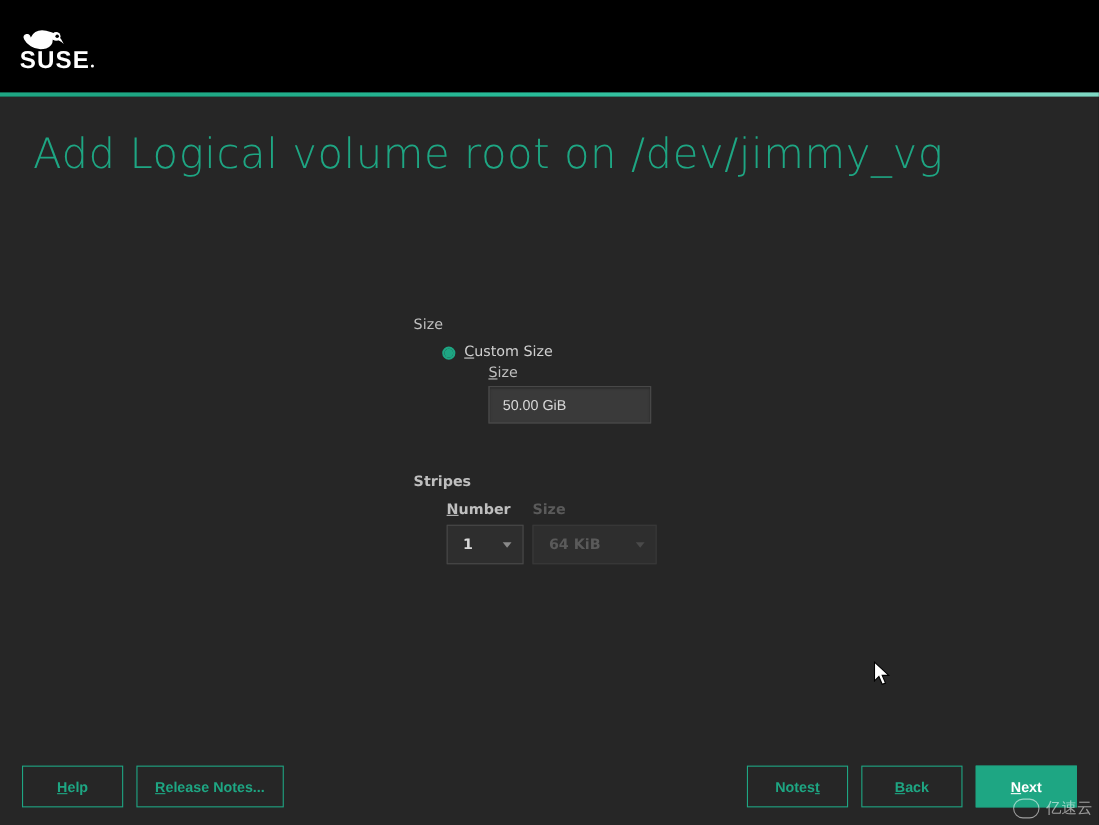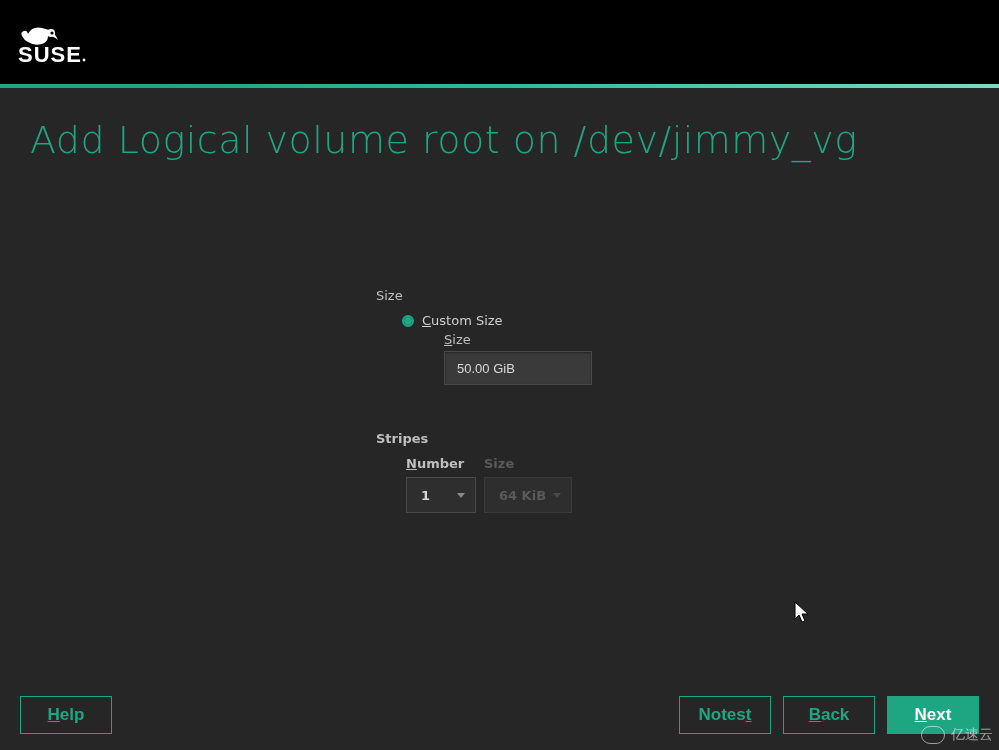--- a/index.html
+++ b/index.html
@@ -120,21 +120,21 @@
     display: flex;
     align-items: center;
     justify-content: space-between;
     padding: 0 10px 0 14px;
     font-size: 13px;
     color: #d8d8d8;
     box-sizing: border-box;
     cursor: pointer;
   }
   .dropdown.small { width: 70px; }
-  .dropdown.med { width: 88px; }
+  .dropdown.med { width: 113px; }
   .dropdown.disabled {
     color: #5a5a5a;
     border-color: #3a3a3a;
     cursor: default;
   }
   .chevron {
     width: 0; height: 0;
     border-left: 4px solid transparent;
     border-right: 4px solid transparent;
     border-top: 5px solid #8a8a8a;
@@ -150,21 +150,21 @@
     padding: 0 20px;
     box-sizing: border-box;
   }
   .btn {
     height: 38px;
     min-width: 92px;
     padding: 0 16px;
     background: transparent;
     border: 1px solid #1ea683;
     color: #1ea683;
-    font-size: 17px;
+    font-size: 13px;
     font-weight: bold;
     cursor: pointer;
     display: inline-flex;
     align-items: center;
     justify-content: center;
     box-sizing: border-box;
   }
   .btn.primary {
     background: #1ea683;
     color: #fff;
@@ -263,20 +263,23 @@
 
   <svg class="cursor" width="18" height="24" viewBox="0 0 18 24">
     <path d="M1 1 L1 18 L5 14 L8 21 L11 20 L8 13 L14 13 Z" fill="#fff" stroke="#000" stroke-width="1"></path>
   </svg>
 
   <div class="footer">
     <div class="footer-left">
       <button class="btn">
           <span><span class="mnemonic">H</span><span>elp</span></span>
         </button>
+      <button class="btn">
+          <span><span class="mnemonic">R</span><span>elease Notes...</span></span>
+        </button>
     </div>
     <div class="footer-right">
       <button class="btn">
           <span><span>Notes</span><span class="mnemonic">t</span></span>
         </button>
       <button class="btn">
           <span><span class="mnemonic">B</span><span>ack</span></span>
         </button>
       <button class="btn primary">
           <span><span class="mnemonic">N</span><span>ext</span></span>

